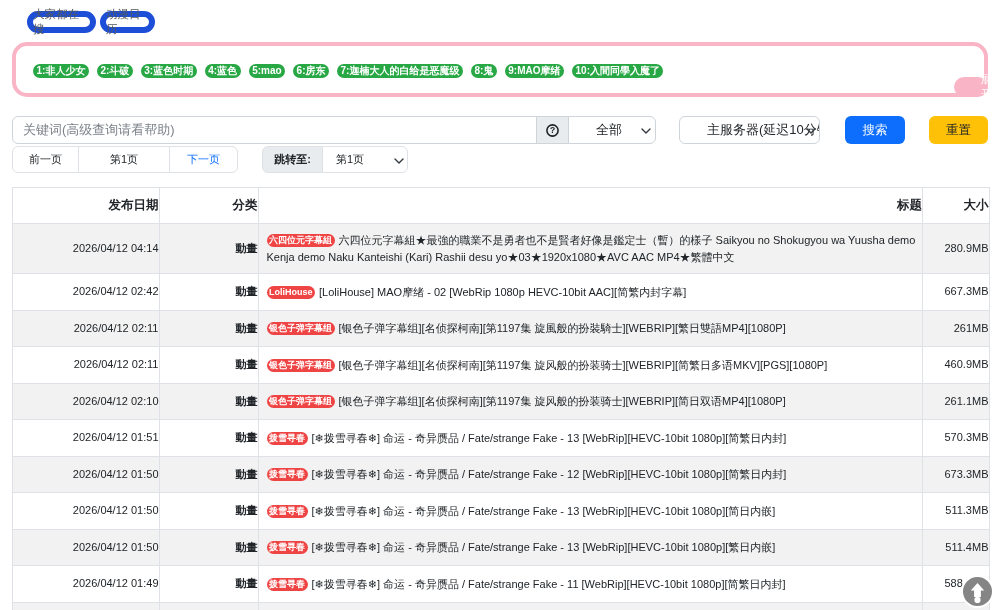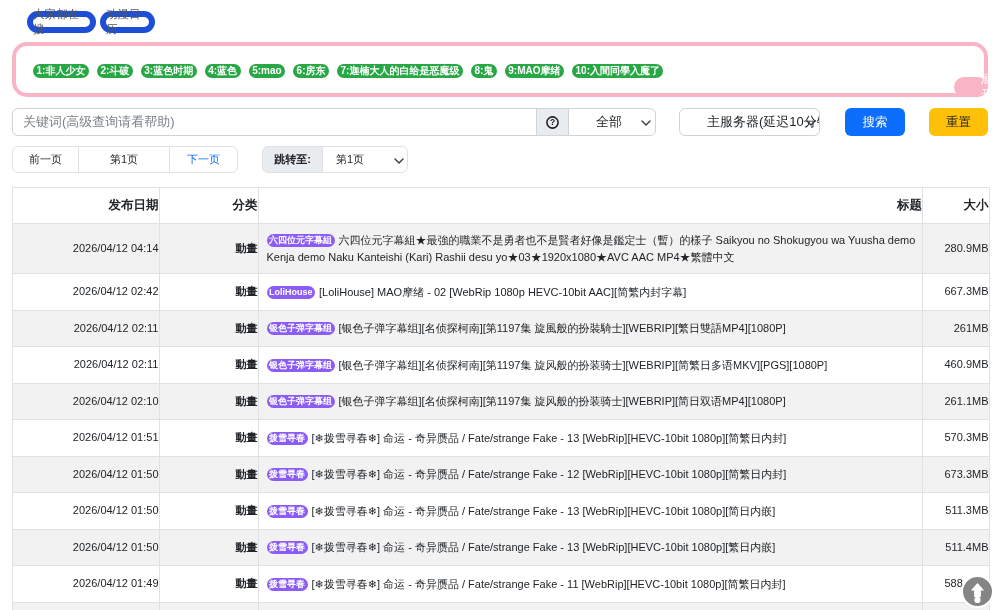--- a/index.html
+++ b/index.html
@@ -15,21 +15,21 @@
   .tagbox { position:absolute; left:12px; top:42px; width:976px; height:55px;
     border:4px solid #f9b4c5; border-radius:15px; background:#fff; }
   .tagrow { position:absolute; left:17px; top:18px; display:flex; gap:8px; }
   .gtag { background:#28a745; color:#fff; font-weight:bold; font-size:10px;
     height:14px; line-height:14px; padding:0 3.5px; border-radius:7px; white-space:nowrap; }
   .expand { position:absolute; right:-4px; bottom:-4px; width:34px; height:20px;
     background:#f9b4c5; color:#fff; font-size:11.5px; border-radius:10px;
     display:flex; align-items:center; justify-content:center;padding-left:31px; }
 
   
-  .srow { position:absolute; top:108px; left:12px; width:976px; height:28px; }
+  .srow { position:absolute; top:116px; left:12px; width:976px; height:28px; }
   .ctl { position:absolute; top:0; border:1px solid #ced4da; height:28px; background:#fff; }
   .kwinput { left:0; width:525px; border-radius:6px 0 0 6px;
     color:#7b8289; font-size:13px; line-height:26px; padding-left:10px; }
   .qbtn { left:524px; width:45px; background:#e9ecef;
     display:flex; align-items:center; justify-content:center; }
   .sel { font-size:13px; color:#212529; line-height:26px;
     padding-left:27px; white-space:nowrap; overflow:hidden; }
   .chev { position:absolute; top:11px; width:10px; height:6px; }
   .btn { position:absolute; top:0; height:28px; border:none; border-radius:6px;
     font-size:12.5px; display:flex; align-items:center; justify-content:center; }
@@ -44,21 +44,21 @@
     table-layout:fixed; font-size:11px; color:#212529; }
   col.c1{width:146.5px;} col.c2{width:99px;} col.c3{width:664.5px;} col.c4{width:66.5px;}
   th,td { border:1px solid #dee2e6; text-align:right; vertical-align:middle;
     padding:0; line-height:19.5px; }
   th { height:36.3px; font-weight:bold; font-size:12.5px; }
   tr.s td { background:#f2f2f2; }
   td { height:36.5px; }
   td.title { text-align:left; padding:0 6px 0 8px; line-height:17px; }
   tr.first td { height:50px; }
   td.cat { font-weight:bold; }
-  .bdg { display:inline-block; background:#8b5cf6; color:#fff; font-weight:bold;
+  .bdg { display:inline-block; background:#ef4444; color:#fff; font-weight:bold;
     font-size:9px; line-height:13px; padding:0 2.5px; border-radius:6.5px;
     vertical-align:1px; margin-right:4px; white-space:nowrap; }
 
   
   .fab { position:absolute; left:961px; top:575px; width:33px; height:33px;
     border-radius:50%; background:#858585; border:2px solid #fff; }
 </style>
 </head>
 <body>
 <div class="toppill" style="left:27px; width:69px;">大家都在搜</div>

